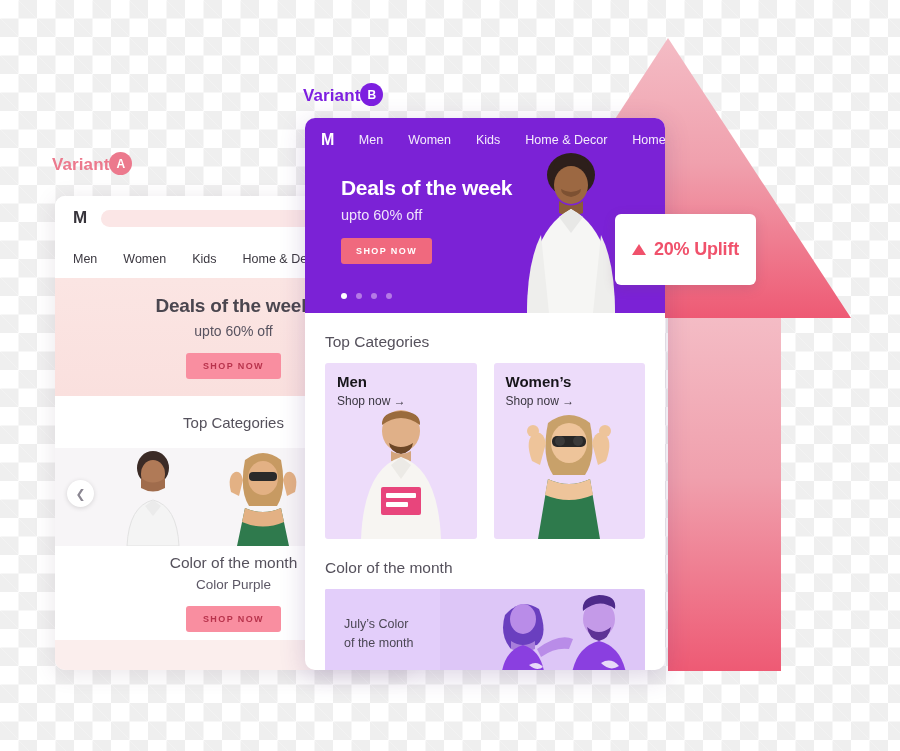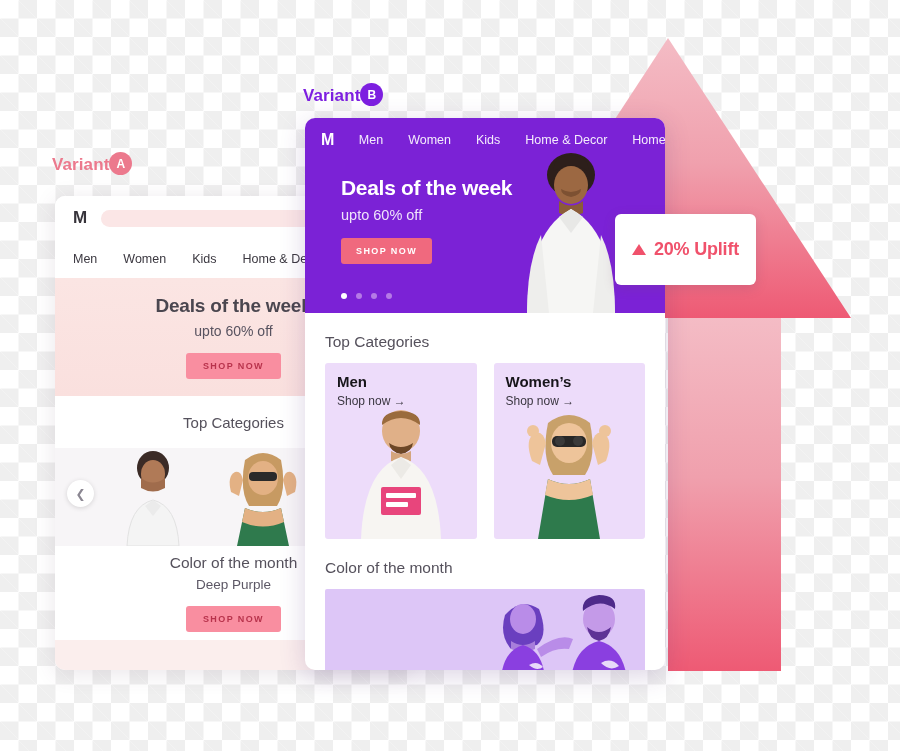--- a/index.html
+++ b/index.html
@@ -200,21 +200,21 @@
     </svg>
 
     <svg class="va-person" style="left:280px;" width="80" height="98" viewBox="0 0 80 98">
       <ellipse cx="30" cy="22" rx="15" ry="17" fill="#d8b68e"></ellipse>
       <path d="M8 98 q2 -38 22 -44 q22 6 24 44z" fill="#efefef"></path>
     </svg>
   </div>
 
   <div id="va-cotm">
     <h3>Color of the month</h3>
-    <p>Deep Purple</p>
+    <p>Color Purple</p>
     <button class="shop-btn-a">SHOP NOW</button>
   </div>
 
   <div id="va-footerband"></div>
 </div>
 
 <div class="variant-label" id="variant-b-label">
   <span class="vl-text">Variant</span>
   <span class="vl-badge">B</span>
 </div>
@@ -293,20 +293,24 @@
         <path d="M96 54 q8 -22 -3 -28 q-8 -3 -11 10 l6 22z" fill="#eec49a"></path>
         <circle cx="23" cy="24" r="6" fill="#eec49a"></circle>
         <circle cx="95" cy="24" r="6" fill="#eec49a"></circle>
       </svg>
     </div>
   </div>
 
   <div class="sec-title" id="vb-cotm-title">Color of the month</div>
 
   <div id="vb-cotm-banner">
+    <div class="banner-left">
+      <span>July’s Color</span>
+      <span>of the month</span>
+    </div>
     <svg class="banner-img" width="185" height="86" viewBox="0 0 185 86">
 
       <path d="M30 22 q16 -18 34 -6 q10 26 -2 36 l-26 4 q-12 -14 -6 -34z" fill="#6a3fbf"></path>
       <ellipse cx="48" cy="26" rx="13" ry="15" fill="#b98ce8"></ellipse>
       <path d="M36 48 q12 8 24 0 l0 8 q-12 6 -24 0z" fill="#a87edb"></path>
       <path d="M26 86 q2 -28 22 -34 q20 6 22 34z" fill="#8a3fe0"></path>
       <path d="M54 72 q8 -5 14 2 q-6 5 -14 -2z" fill="#e8d9f9"></path>
 
       <path d="M62 56 q22 -16 36 -10 l-4 10 q-14 -2 -28 8z" fill="#b98ce8"></path>
 

